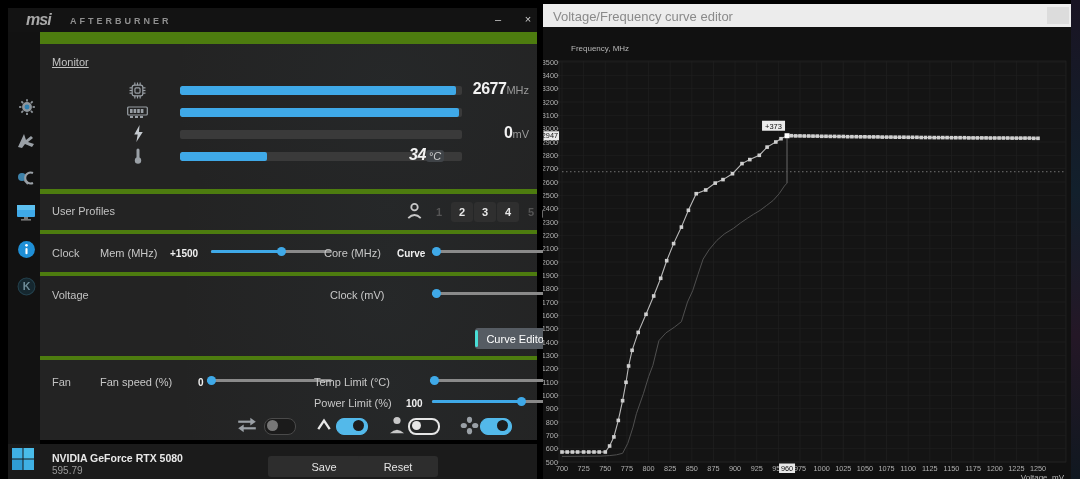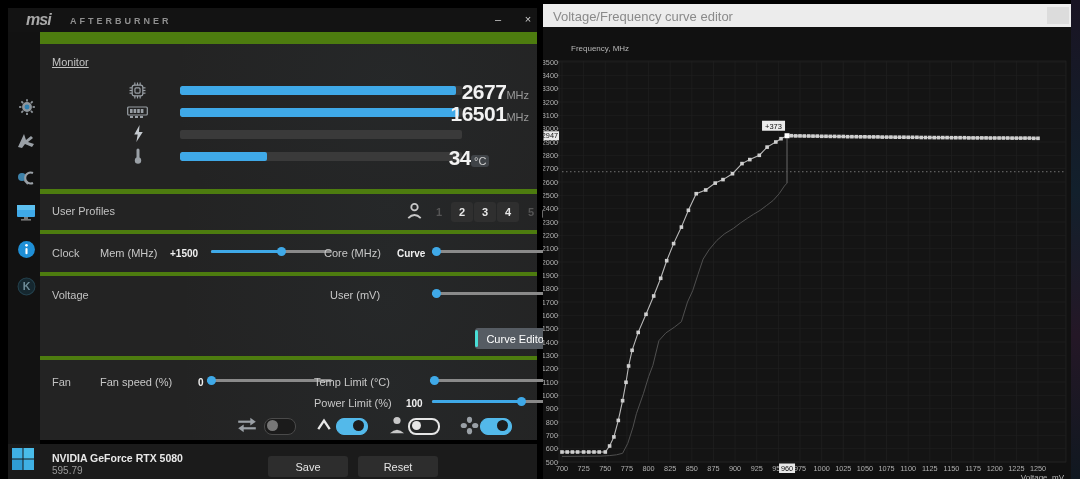--- a/index.html
+++ b/index.html
@@ -14,21 +14,21 @@
   .msi-sub{left:62px;top:8px;font-size:9px;color:#8f8f8f;letter-spacing:3px;font-weight:bold;}
   .winbtn{top:4px;width:22px;height:16px;color:#cfcfcf;font-size:11px;text-align:center;line-height:15px;cursor:default;}
   .panel{left:32px;width:497px;background:#232323;
          background-image:radial-gradient(circle at 70% 30%, rgba(90,130,150,.05), transparent 60%);}
   .seclabel{font-size:11px;color:#c2c2c2;}
   .lbl{font-size:11px;color:#c8c8c8;}
   .val-sm{font-size:10px;font-weight:bold;color:#f0f0f0;}
   
   .meter{height:9px;background:#3a3a3a;border-radius:2px;overflow:hidden;}
   .meter .fill{height:100%;background:#3fa9e8;border-radius:2px;width:0;}
-  .bigval{font-size:21px;font-weight:bold;color:#f2f2f2;letter-spacing:-.5px;}
+  .bigval{font-size:16px;font-weight:bold;color:#f2f2f2;letter-spacing:-.5px;}
   .unit{font-size:11px;color:#9a9a9a;font-weight:normal;}
   .unit-chip{background:#3f4347;border-radius:3px;padding:0 3px;color:#cfcfcf;}
   
   .slider{height:9px;}
   .slider .track{position:absolute;left:0;right:0;top:3px;height:3px;background:#8a8a8a;border-radius:2px;}
   .slider .fill{position:absolute;left:0;top:3px;height:3px;background:#3fa9e8;border-radius:2px;}
   .slider .thumb{position:absolute;top:0;width:9px;height:9px;border-radius:50%;background:#3fa9e8;}
   
   .slot{width:22px;height:20px;border-radius:3px;font-size:11px;font-weight:bold;
         display:inline-flex;align-items:center;justify-content:center;color:#555;}
@@ -146,39 +146,39 @@
           <rect x="10.2" y="3" width="2.6" height="4"></rect>
           <rect x="13.8" y="3" width="2.6" height="4"></rect>
       <rect x="3" y="10" width="3" height="2"></rect>
           <rect x="8" y="10" width="3" height="2"></rect>
           <rect x="13" y="10" width="3" height="2"></rect>
         </g>
     </svg>
     <div class="abs meter" style="left:140px;top:64px;width:282px;">
         <div class="fill" style="width: 99%;"></div>
       </div>
-    <div class="abs" style="right:8px;top:58px;width:130px;text-align:right;">
-      <span class="bigval">16501</span><span class="unit">MHz</span>
-    </div>
 
     <svg class="abs" style="left:92px;top:81px;" width="13" height="17" viewBox="0 0 12 16">
       <polygon points="7,0 2,9 5.2,9 4,16 10,6.5 6.4,6.5" fill="#c4c9ce"></polygon>
     </svg>
     <div class="abs meter" style="left:140px;top:86px;width:282px;">
         <div class="fill" style="width: 0%;"></div>
       </div>
+    <div class="abs" style="right:8px;top:80px;width:120px;text-align:right;">
+      <span class="bigval">0</span><span class="unit">mV</span>
+    </div>
 
     <svg class="abs" style="left:91px;top:103px;" width="14" height="18" viewBox="0 0 14 18">
       <line x1="7" y1="3" x2="7" y2="11" stroke="#9aa0a6" stroke-width="3" stroke-linecap="round"></line>
       <circle cx="7" cy="13.5" r="3.2" fill="#9aa0a6"></circle>
     </svg>
     <div class="abs meter" style="left:140px;top:108px;width:282px;">
         <div class="fill" style="width: 31%;"></div>
       </div>
-    <div class="abs" style="right:8px;top:102px;width:120px;text-align:center;">
+    <div class="abs" style="right:8px;top:102px;width:120px;text-align:left;font-style:italic;">
       <span class="bigval">34</span><span class="unit unit-chip">°C</span>
     </div>
   </div>
 
   <div class="abs panel" style="top:186px;height:36px;">
     <span class="abs seclabel" style="left:12px;top:11px;">User Profiles</span>
     <svg class="abs" style="left:366px;top:8px;" width="17" height="18" viewBox="0 0 14 15">
       <circle cx="7" cy="4.3" r="2.7" fill="none" stroke="#c8c8c8" stroke-width="1.5"></circle>
       <path d="M1.8 13.5 Q7 8.2 12.2 13.5" fill="none" stroke="#c8c8c8" stroke-width="1.5"></path>
     </svg>
@@ -218,21 +218,21 @@
     <span class="abs val-sm" style="left:357px;top:14px;">Curve</span>
     <div class="abs slider" style="left:392px;top:13px;width:120px;">
       <div class="track"></div>
         <div class="fill" style="width: 3%;"></div>
         <div class="thumb" style="left: calc(3% - 4px);"></div>
     </div>
   </div>
 
   <div class="abs panel" style="top:268px;height:80px;">
     <span class="abs seclabel" style="left:12px;top:13px;">Voltage</span>
-    <span class="abs lbl" style="left:290px;top:13px;">User (mV)</span>
+    <span class="abs lbl" style="left:290px;top:13px;">Clock (mV)</span>
     <div class="abs slider" style="left:392px;top:13px;width:120px;">
       <div class="track"></div>
         <div class="fill" style="width: 3%;"></div>
         <div class="thumb" style="left: calc(3% - 4px);"></div>
     </div>
     <div class="abs curve-btn" style="left:435px;top:52px;width:84px;height:21px;">
       <div class="bar"></div>
       <span>Curve Editor</span>
     </div>
   </div>
@@ -297,21 +297,21 @@
       <circle cx="8" cy="8" r="2" fill="#232323"></circle>
     </svg>
     <div class="abs toggle on" style="left:440px;top:58px;">
         <div class="knob"></div>
       </div>
   </div>
 
   <div class="abs" style="left:0;top:436px;width:100%;height:39px;background:#1b1b1b;">
     <span class="abs" style="left:44px;top:8px;font-size:10.5px;font-weight:bold;color:#e8e8e8;">NVIDIA GeForce RTX 5080</span>
     <span class="abs" style="left:44px;top:21px;font-size:10px;color:#9a9a9a;">595.79</span>
-    <div class="abs btn" style="left:260px;top:12px;width:80px;height:21px;">
+    <div class="abs btn" style="left:260px;top:12px;width:80px;height:21px;padding-left:16px;">
         <span>Save</span>
       </div>
     <div class="abs btn" style="left:350px;top:12px;width:80px;height:21px;">
         <span>Reset</span>
       </div>
     <div class="abs btn dim" style="left:439px;top:12px;width:80px;height:21px;">
         <span>Apply</span>
       </div>
   </div>
 </div>

